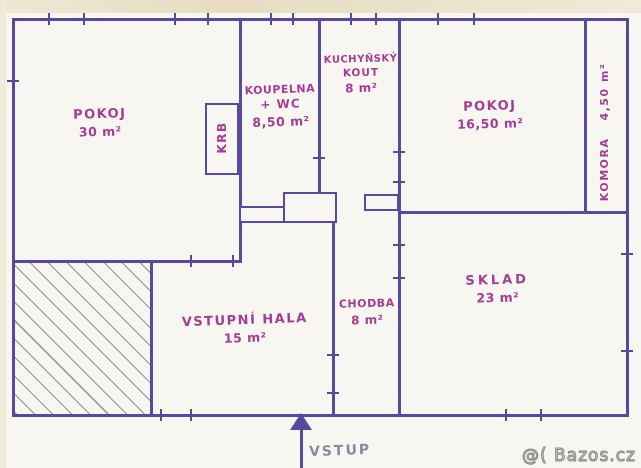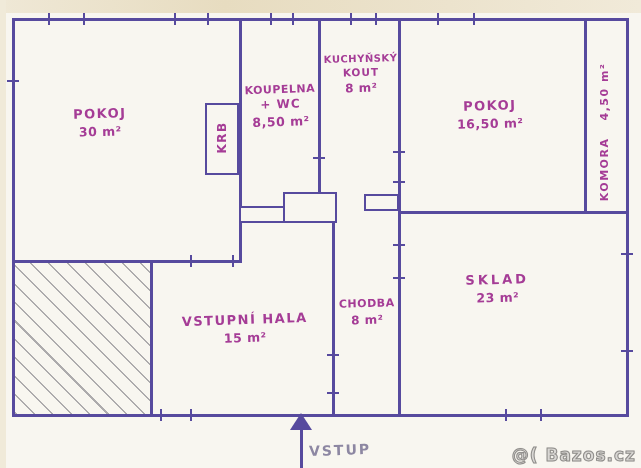--- a/index.html
+++ b/index.html
@@ -25,21 +25,21 @@
   }
   .lbl .nm{font-size:13px;display:block;}
   .lbl .nm2{font-size:12px;display:block;letter-spacing:1px;}
   .lbl .ar{font-size:12.5px;display:block;letter-spacing:.5px;margin-top:2px;}
   .vert{transform:rotate(-90deg);transform-origin:center;white-space:nowrap;}
   .arrow-shaft{position:absolute;left:300px;top:430px;width:3px;height:38px;background:#574a9e;}
   .arrow-head{position:absolute;left:290px;top:413px;width:0;height:0;
     border-left:11px solid transparent;border-right:11px solid transparent;border-bottom:17px solid #574a9e;}
   .entry-label{position:absolute;left:309px;top:442px;color:#8d87a2;font-size:14px;letter-spacing:2px;font-weight:600;transform:rotate(-2deg);}
   .watermark{
-    position:absolute;right:5px;bottom:3px;font-size:17px;font-weight:bold;letter-spacing:1px;
+    position:absolute;right:5px;bottom:3px;font-size:17px;font-weight:normal;letter-spacing:1px;
     color:#d9d7d4;-webkit-text-stroke:1px #8f8d8a;text-shadow:0 0 1px #999;
   }
   .r1{transform:rotate(-1.5deg);}
   .r2{transform:rotate(-2deg);}
 </style>
 </head>
 <body>
 
 <div class="page">
 

